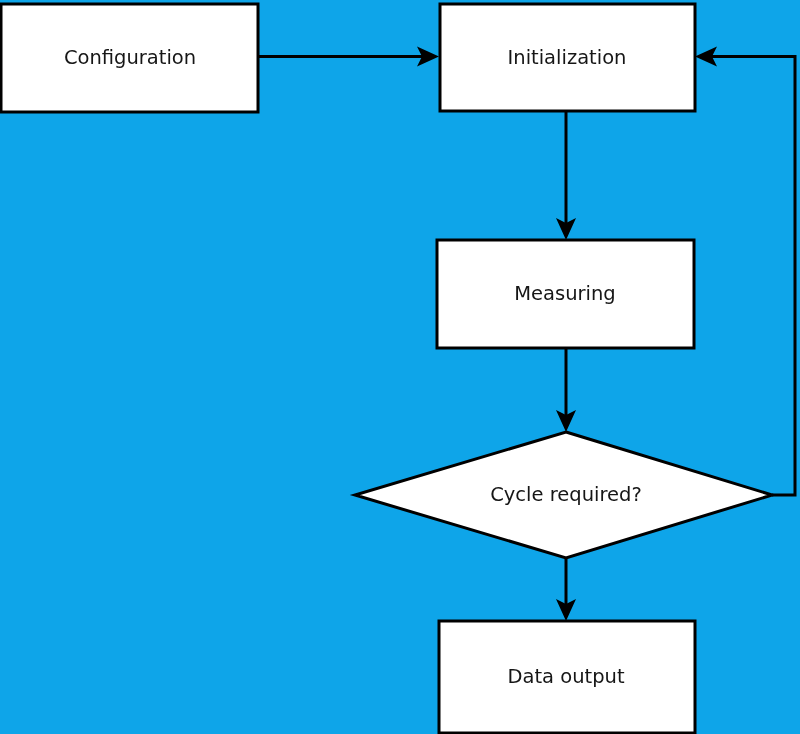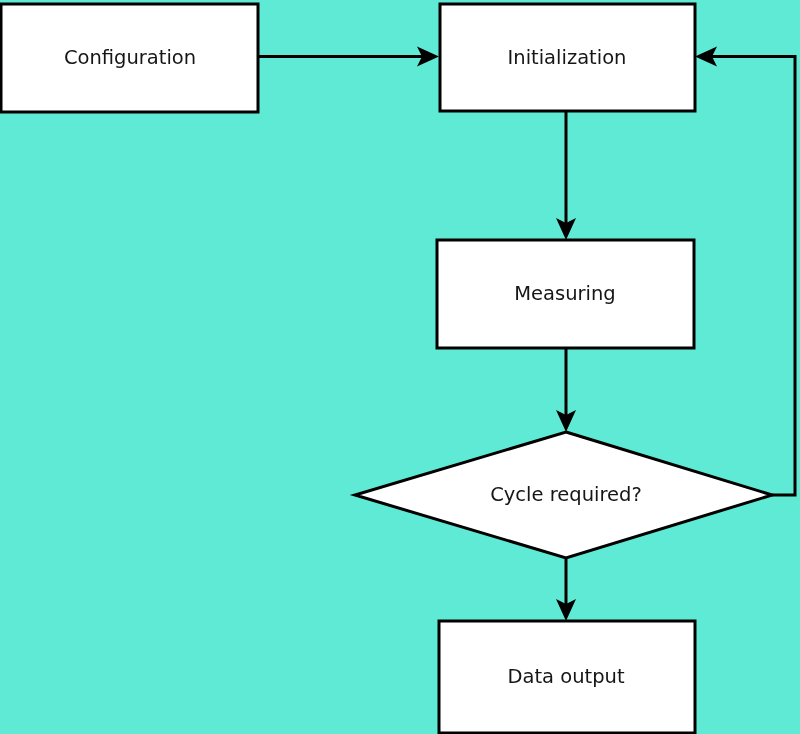--- a/index.html
+++ b/index.html
@@ -11,21 +11,21 @@
   body {
     width: 800px;
     height: 734px;
     overflow: hidden;
     font-family: "DejaVu Sans", "Liberation Sans", sans-serif;
   }
   #diagram-root {
     position: relative;
     width: 800px;
     height: 734px;
-    background: #5eead4;
+    background: #0ea5e9;
   }
   #flow-svg {
     position: absolute;
     left: 0;
     top: 0;
     width: 800px;
     height: 734px;
     display: block;
   }
   .node-shape {

